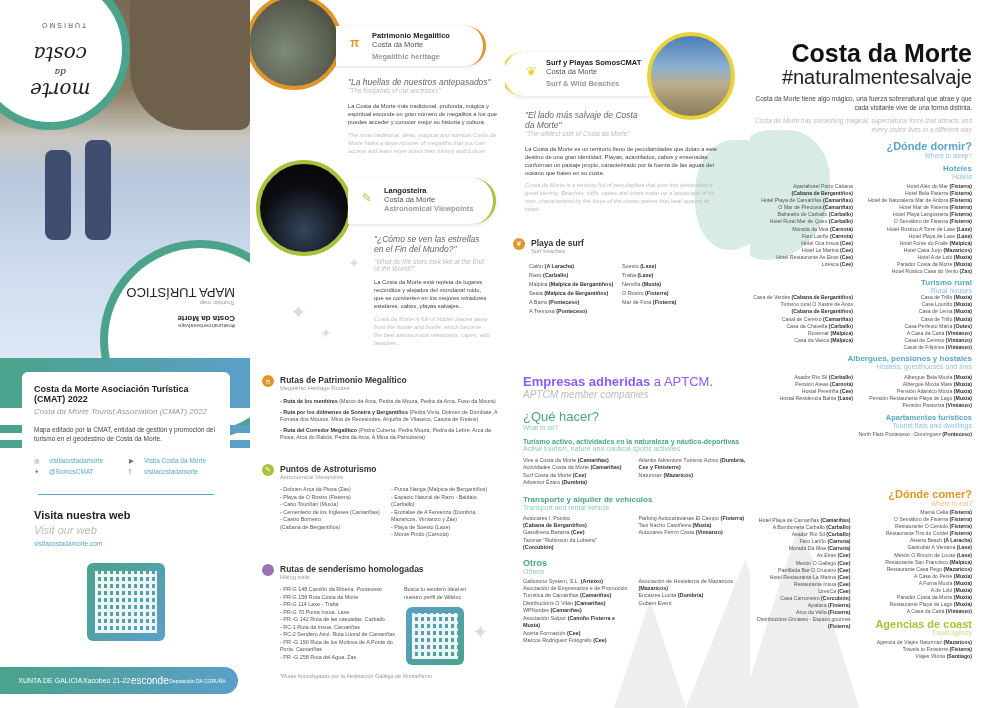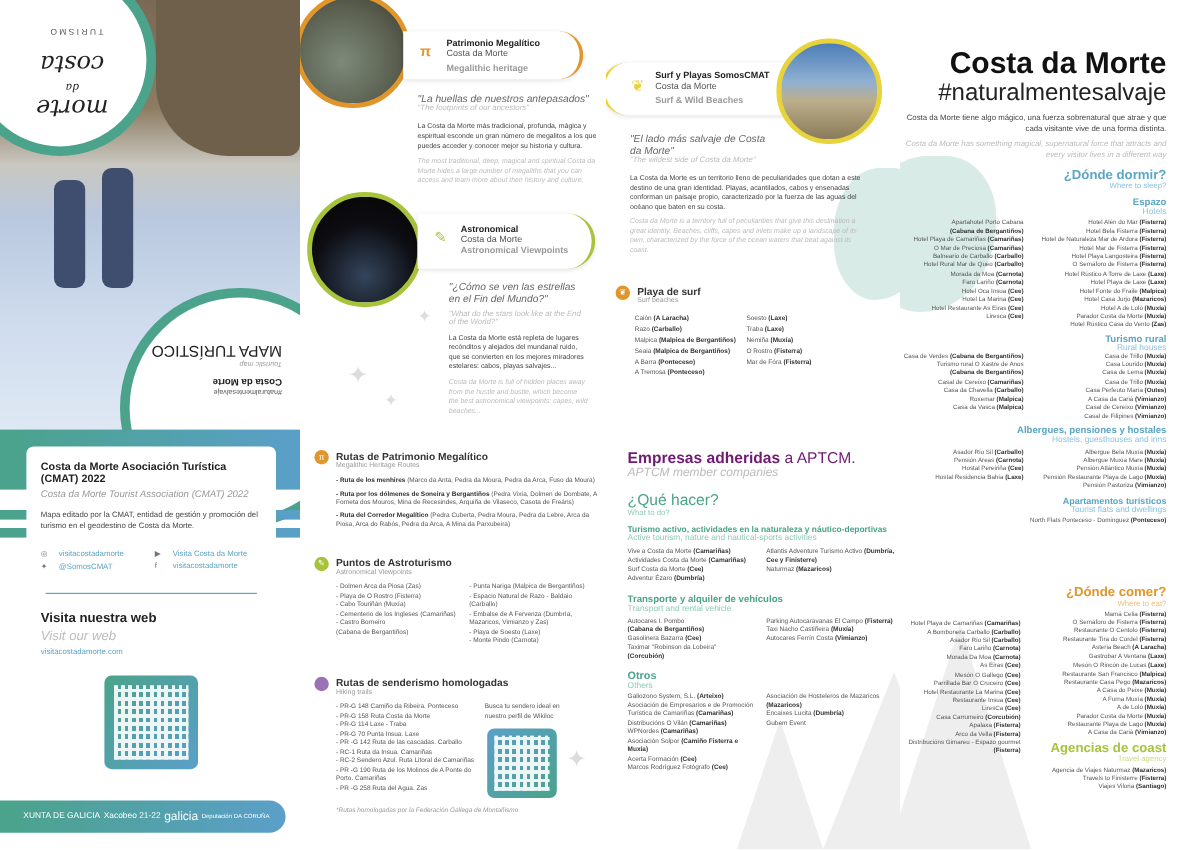--- a/index.html
+++ b/index.html
@@ -44,21 +44,21 @@
 .quote-en{font-size:6.5px;font-style:italic;color:#bbb}
 .body-es{font-size:5.8px;color:#444;line-height:8px}
 .body-en{font-size:5.8px;font-style:italic;color:#bbb;line-height:8px}
 .sec-head{display:flex;align-items:flex-start;gap:6px}
 .dot{width:12px;height:12px;border-radius:50%;flex:none;color:#fff;font-size:7px;display:flex;align-items:center;justify-content:center}
 .sec-head .t{font-size:8.5px;font-weight:bold;color:#333}
 .sec-head .s{font-size:5.8px;color:#999}
 .lst{font-size:5.4px;color:#555;line-height:7.5px}
 .lst b{color:#333}
 
-.h-emp{font-size:13px;color:#701a75}
+.h-emp{font-size:13px;color:#8b5cf6}
 .h-emp b{font-weight:bold}
 .h-emp-en{font-size:10px;font-style:italic;color:#bbb}
 .green-h{font-size:13px;font-weight:normal;color:#4aa38a}
 .green-s{font-size:6.5px;color:#8fcab5}
 .green-sh{font-size:7px;font-weight:bold;color:#4aa38a}
 .green-ss{font-size:7px;color:#8fcab5}
 .two{display:grid;grid-template-columns:1fr 1fr;gap:0 6px;font-size:5.4px;color:#555;line-height:7.4px}
 .two b{color:#333}
 
 .big-title{font-size:25px;font-weight:bold;color:#111;text-align:right;line-height:26px}
@@ -122,21 +122,21 @@
       <div class="sub">Visit our web</div>
       <div class="url">visitacostadamorte.com</div>
     </div>
     <div class="qr">
         <div class="in"></div>
       </div>
   </div>
   <div class="footer">
     <span>XUNTA DE GALICIA</span>
     <span>Xacobeo 21-22</span>
-    <span style="font-size:10px">galicia</span>
+    <span style="font-size:10px">esconde</span>
     <span style="font-size:5px">Deputación DA CORUÑA</span>
   </div>
 </div>
 
 <div class="panel" id="p2">
   <div class="circle-photo" style="left:-4px;top:-6px;width:96px;height:96px;border:4px solid #e0962b;background:radial-gradient(circle at 40% 60%,#7d8a79,#5a5f50 60%,#3b3b33)"></div>
   <div class="pill" style="left:86px;top:26px;width:150px;height:40px;padding:5px 0 0 36px;border-right:3px solid #e0962b">
     <span style="position:absolute;left:14px;top:10px;color:#e0962b;font-size:12px;font-weight:bold">π</span>
     <div class="t1">Patrimonio Megalítico</div>
     <div class="t2">Costa da Morte</div>
@@ -144,21 +144,21 @@
   </div>
   <div style="position:absolute;left:98px;top:77px;width:150px">
     <div class="quote">"La huellas de nuestros antepasados"</div>
     <div class="quote-en">"The footprints of our ancestors"</div>
     <div class="body-es" style="margin-top:8px">La Costa da Morte más tradicional, profunda, mágica y espiritual esconde un gran número de megalitos a los que puedes acceder y conocer mejor su historia y cultura.</div>
     <div class="body-en" style="margin-top:5px">The most traditional, deep, magical and spiritual Costa da Morte hides a large number of megaliths that you can access and learn more about their history and culture.</div>
   </div>
   <div class="circle-photo" style="left:6px;top:160px;width:96px;height:96px;border:4px solid #a7c33b;background:radial-gradient(circle at 50% 75%,#34455c,#0d0d12 55%,#050505)"></div>
   <div class="pill" style="left:98px;top:178px;width:148px;height:46px;padding:8px 0 0 36px;border-right:3px solid #a7c33b">
     <span style="position:absolute;left:14px;top:13px;color:#a7c33b;font-size:12px">✎</span>
-    <div class="t1">Astronomical</div>
+    <div class="t1">Langosteira</div>
     <div class="t2">Costa da Morte</div>
     <div class="t3" style="margin-top:0">Astronomical Viewpoints</div>
   </div>
   <div style="position:absolute;left:124px;top:234px;width:116px">
     <div class="quote">"¿Cómo se ven las estrellas en el Fin del Mundo?"</div>
     <div class="quote-en" style="margin-top:4px">"What do the stars look like at the End of the World?"</div>
     <div class="body-es" style="margin-top:6px">La Costa da Morte está repleta de lugares recónditos y alejados del mundanal ruido, que se convierten en los mejores miradores estelares: cabos, playas salvajes...</div>
     <div class="body-en" style="margin-top:5px">Costa da Morte is full of hidden places away from the hustle and bustle, which become the best astronomical viewpoints: capes, wild beaches...</div>
   </div>
   <span class="star" style="left:98px;top:255px">✦</span>
@@ -342,21 +342,21 @@
   <div class="tree" style="left:-10px;top:520px;border-left-width:60px;border-right-width:60px;border-bottom-width:190px"></div>
   <div style="position:absolute;right:28px;top:40px;width:220px">
     <div class="big-title">Costa da Morte</div>
     <div class="hash">#naturalmentesalvaje</div>
     <div class="intro" style="margin-top:6px">Costa da Morte tiene algo mágico, una fuerza sobrenatural que atrae y que cada visitante vive de una forma distinta.</div>
     <div class="intro-en" style="margin-top:4px">Costa da Morte has something magical, supernatural force that attracts and every visitor lives in a different way</div>
   </div>
   <div style="position:absolute;right:28px;top:140px;width:230px">
     <div class="blue-h">¿Dónde dormir?</div>
     <div class="blue-s">Where to sleep?</div>
-    <div class="blue-sh" style="margin-top:5px">Espazo</div>
+    <div class="blue-sh" style="margin-top:5px">Hoteles</div>
     <div class="blue-s" style="font-size:7px">Hotels</div>
     <div class="cols" style="margin-top:3px">
       <div>
         <div><span>Apartahotel Porto Cabana</span> <b></b></div>
         <div><span></span><b>(Cabana de Bergantiños)</b></div>
         <div><span>Hotel Playa de Camariñas</span> <b>(Camariñas)</b></div>
         <div><span>O Mar de Preciosa</span> <b>(Camariñas)</b></div>
         <div><span>Balneario de Carballo</span> <b>(Carballo)</b></div>
         <div><span>Hotel Rural Mar de Queo</span> <b>(Carballo)</b></div>
         <div><span>Morada da Moa</span> <b>(Carnota)</b></div>

